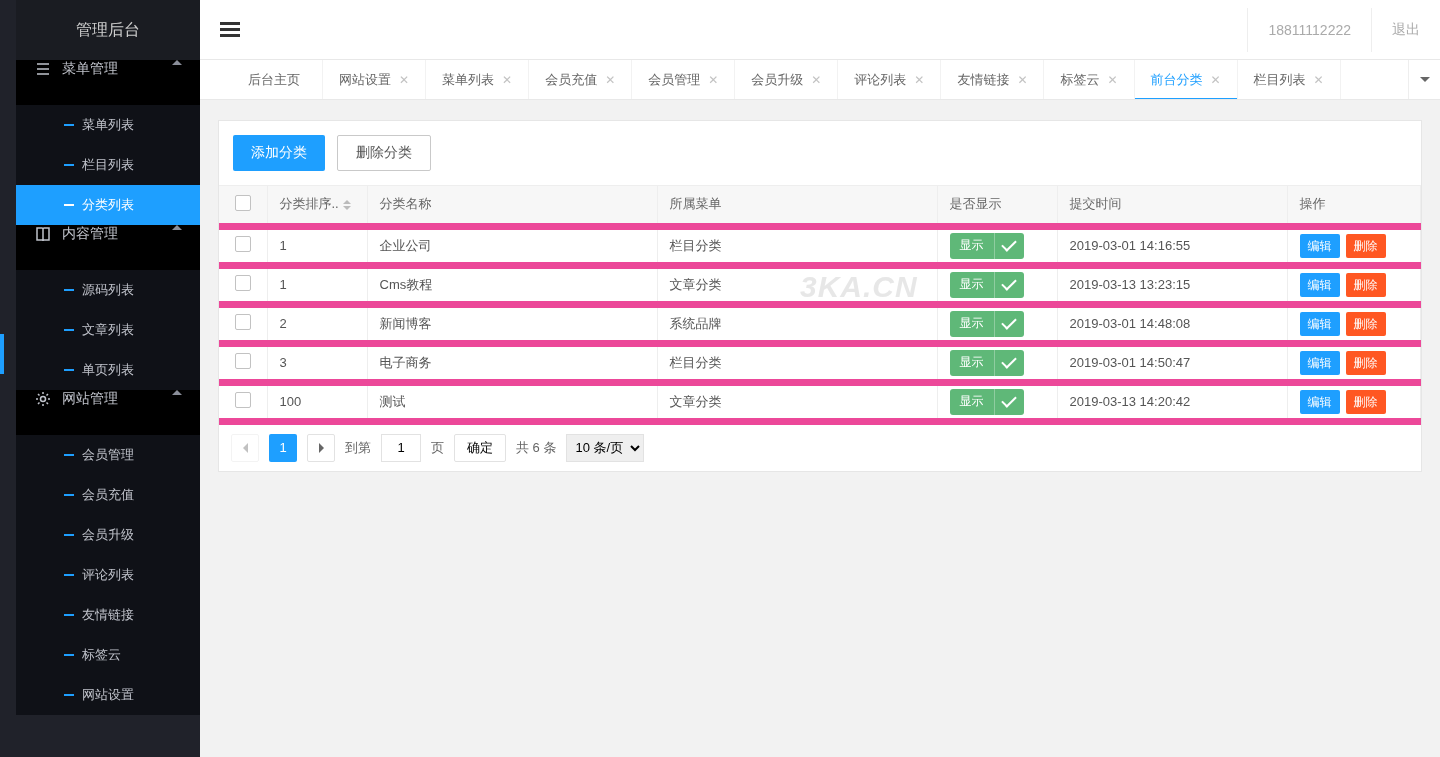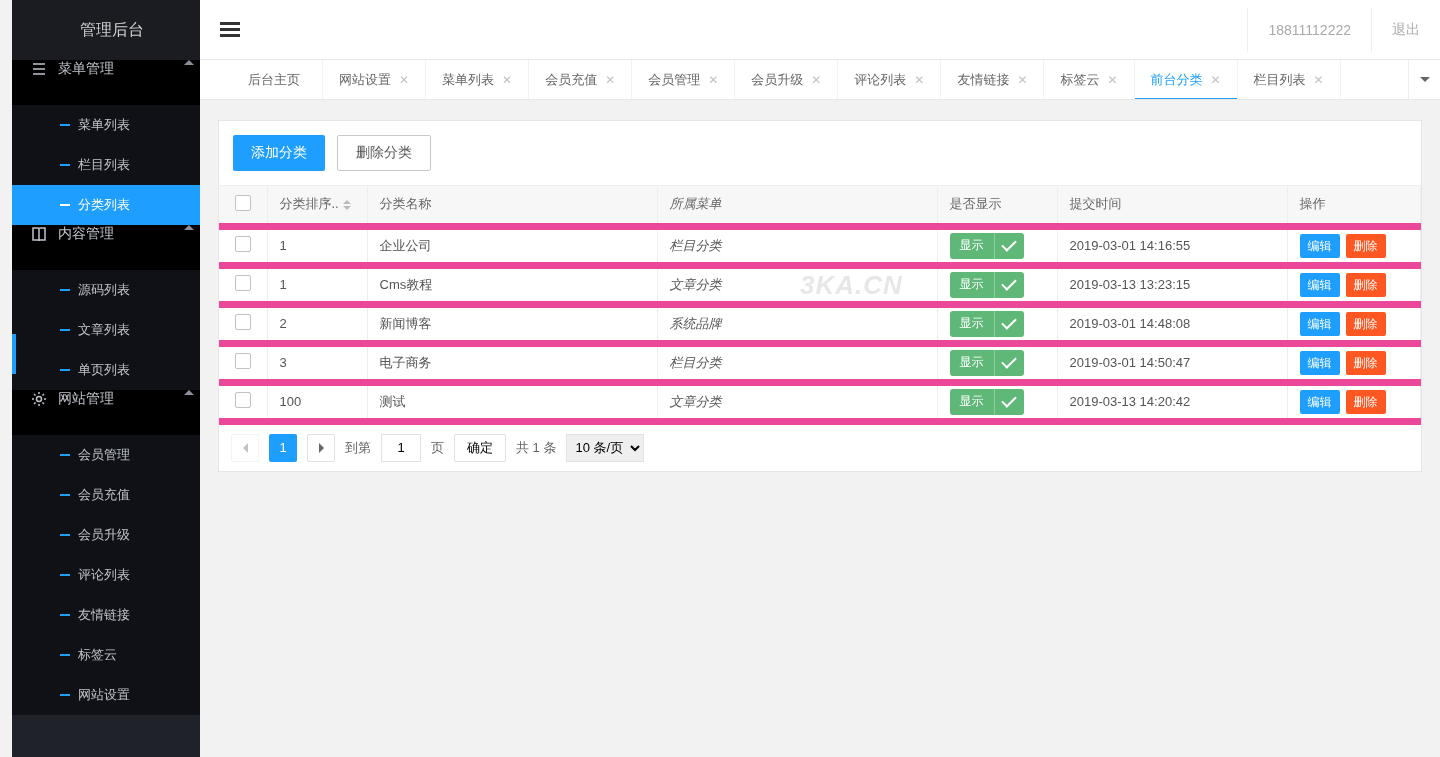--- a/index.html
+++ b/index.html
@@ -1,19 +1,19 @@
 <!DOCTYPE html>
 <html><head>
 <meta charset="utf-8">
 <style>
 * { margin:0; padding:0; box-sizing:border-box; }
 body { font-family: "Microsoft YaHei", Arial, sans-serif; font-size:14px; background:#f2f2f2; color:#333; width:1440px; height:757px; overflow:hidden; }
 
 
-.sidebar { position:absolute; left:12px; top:0; width:200px; height:757px; background:#20222a; color:#fff; }
+.sidebar { position:absolute; left:0; top:0; width:200px; height:757px; background:#20222a; color:#fff;padding-left:16px; }
 .logo { height:60px; line-height:60px; text-align:center; color:#d0d0d0; font-size:16px; background:#1a1c22; }
 .nav-group-title { display:flex; align-items:flex-start; height:45px; padding:0 18px; color:#c0c3cb; font-size:14px; background:#000; cursor:pointer; }
 .nav-group-title .nav-icon { width:18px; height:18px; margin-right:10px; display:flex; align-items:center; justify-content:center; }
 .nav-group-title .arrow { margin-left:auto; width:0;height:0;border-left:5px solid transparent;border-right:5px solid transparent;border-bottom:5px solid #8a8e99; }
 .nav-sub { background:#0f1117; }
 .nav-item { display:flex; align-items:center; height:40px; padding:0 18px 0 48px; color:#c0c3cb; font-size:13px; cursor:pointer; position:relative; }
 .nav-item .dash { position:absolute; left:48px; width:10px; height:2px; background:#1e9fff; top:50%; transform:translateY(-50%); }
 .nav-item span.lbl { margin-left:18px; }
 .nav-item.active { background:#1e9fff; color:#fff; }
 .nav-item.active .dash { background:#fff; }
@@ -46,21 +46,21 @@
 .btn-outline { background:#fff; border:1px solid #c9c9c9; color:#555; }
 
 
 table { width:100%; border-collapse:collapse; }
 th, td { text-align:left; font-weight:normal; font-size:13px; border-bottom:7px solid #ec4899; }
 th { height:40px; color:#666; background:#f7f7f7; padding:0 12px; border-right:1px solid #eee; position:relative; }
 td { height:39px; padding:0 12px; border-right:1px solid #eee; color:#555; }
 th.check, td.check { width:48px; text-align:center; }
 th.sort, td.sort { width:100px; }
 th.name, td.name { width:290px; }
-th.menu, td.menu { width:280px;font-style:italic; }
+th.menu, td.menu { width:280px; }
 th.show, td.show { width:120px; }
 th.time, td.time { width:230px; }
 th.ops, td.ops { }
 .checkbox { display:inline-block; width:16px; height:16px; border:1px solid #c2c2c2; background:#fff; border-radius:2px; cursor:pointer; }
 .sort-arrows { display:inline-flex; flex-direction:column; margin-left:4px; vertical-align:middle; }
 .sa-up { width:0;height:0;border-left:4px solid transparent;border-right:4px solid transparent;border-bottom:4px solid #bbb; margin-bottom:2px; }
 .sa-down { width:0;height:0;border-left:4px solid transparent;border-right:4px solid transparent;border-top:4px solid #bbb; }
 .switch { display:inline-flex; align-items:stretch; height:26px; border-radius:3px; overflow:hidden; cursor:pointer; }
 .switch .sw-label { background:#5fb878; color:#fff; padding:0 10px; display:flex; align-items:center; font-size:12px; }
 .switch .sw-knob { width:30px; background:#5fb878; display:flex; align-items:center; justify-content:center; border-left:1px solid rgba(255,255,255,0.3); }
@@ -74,21 +74,21 @@
 .pg-btn { width:28px; height:28px; border:1px solid #e2e2e2; display:flex; align-items:center; justify-content:center; border-radius:2px; cursor:pointer; }
 .pg-btn.disabled { opacity:.4; cursor:not-allowed; }
 .pg-num { min-width:28px; height:28px; background:#1e9fff; color:#fff; display:flex; align-items:center; justify-content:center; border-radius:2px; font-size:13px; cursor:pointer; }
 .pg-input { width:40px; height:28px; border:1px solid #e2e2e2; text-align:center; font-size:13px; }
 .pg-confirm { height:28px; padding:0 12px; border:1px solid #e2e2e2; background:#fff; border-radius:2px; cursor:pointer; font-size:13px; }
 .pg-select { height:28px; border:1px solid #e2e2e2; font-size:13px; padding:0 4px; cursor:pointer; }
 .chev-l { width:0;height:0;border-top:5px solid transparent;border-bottom:5px solid transparent;border-right:5px solid #666; }
 .chev-r { width:0;height:0;border-top:5px solid transparent;border-bottom:5px solid transparent;border-left:5px solid #666; }
 
 
-.wmark { position:absolute; left:800px; top:270px; font-size:26px; font-weight:bold; color:#d0d0d0; font-style:italic; letter-spacing:1px; pointer-events:none; opacity:.5; }
+.wmark { position:absolute; left:800px; top:270px; font-size:30px; font-weight:bold; color:#d0d0d0; font-style:italic; letter-spacing:1px; pointer-events:none; opacity:.5; }
 
 
 .svg-ico { stroke:#c0c3cb; stroke-width:1.5; fill:none; }
 </style>
 </head>
 <body>
 
 <div class="sidebar">
   <div class="logo">管理后台</div>
   <div id="nav-root">
@@ -346,19 +346,19 @@
           <div class="chev-l"></div>
         </div>
       <div class="pg-num">1</div>
       <div class="pg-btn">
           <div class="chev-r"></div>
         </div>
       <span>到第</span>
       <input class="pg-input" value="1" style="">
       <span>页</span>
       <button class="pg-confirm">确定</button>
-      <span>共 1 条</span>
+      <span>共 6 条</span>
       <select class="pg-select"><option>10 条/页</option></select>
     </div>
   </div>
 </div>
 
 <div class="wmark">3KA.CN</div>
 
 </body></html>

